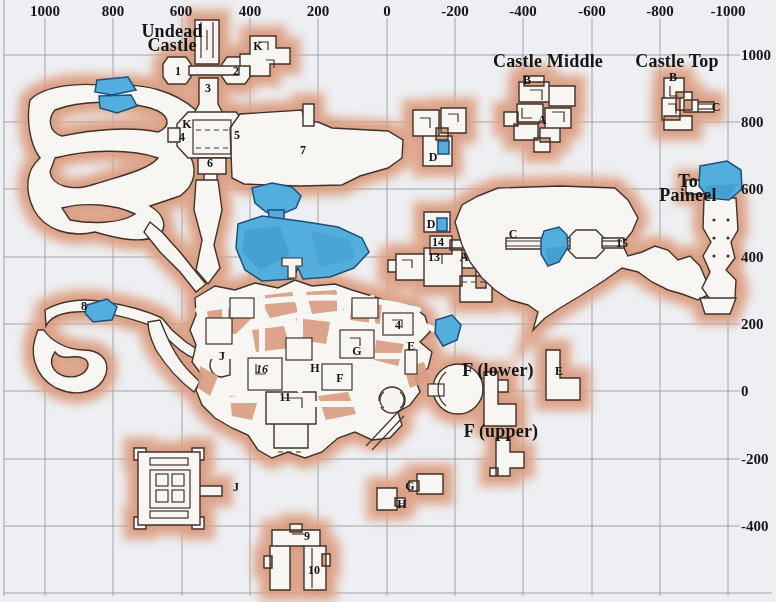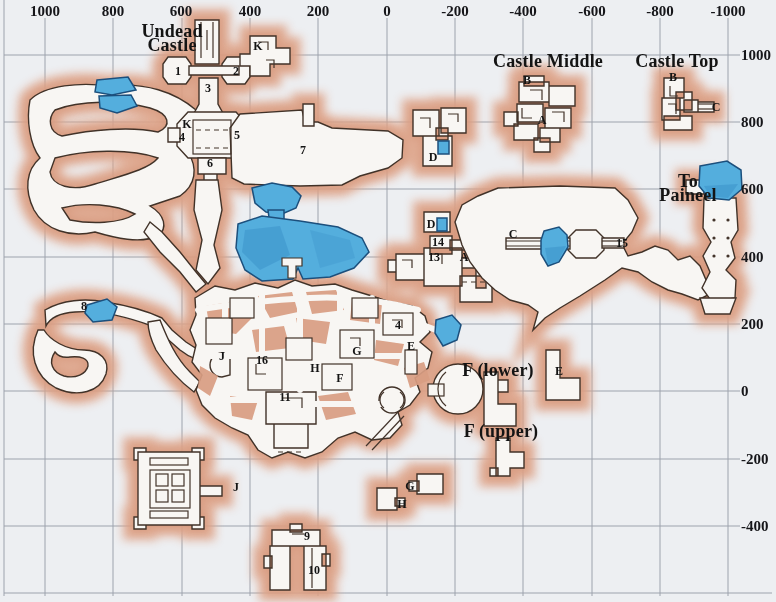--- a/index.html
+++ b/index.html
@@ -317,21 +317,21 @@
       <span class="lbl point" style="left: 403px; top: 257px; margin-left: 31px;">13</span>
       <span class="lbl point" style="left: 513px; top: 234px;">C</span>
       <span class="lbl point" style="left: 586px; top: 243px; margin-left: 36px;">15</span>
       <span class="lbl point" style="left: 84px; top: 306px;">8</span>
       <span class="lbl point" style="left: 398px; top: 325px;">4</span>
       <span class="lbl point" style="left: 411px; top: 346px;">E</span>
       <span class="lbl point" style="left: 357px; top: 351px;">G</span>
       <span class="lbl point" style="left: 222px; top: 356px;">J</span>
       <span class="lbl point" style="left: 315px; top: 368px;">H</span>
       <span class="lbl point" style="left: 340px; top: 378px;">F</span>
-      <span class="lbl point" style="left: 262px; top: 360px;">16</span>
+      <span class="lbl point" style="left: 262px; top: 369px; font-style: italic;">16</span>
       <span class="lbl zone" style="left: 498px; top: 370px;">F (lower)</span>
       <span class="lbl point" style="left: 559px; top: 371px;">E</span>
       <span class="lbl point" style="left: 285px; top: 397px;">11</span>
       <span class="lbl zone" style="left: 501px; top: 431px;">F (upper)</span>
       <span class="lbl point" style="left: 236px; top: 487px;">J</span>
       <span class="lbl point" style="left: 410px; top: 486px;">G</span>
       <span class="lbl point" style="left: 402px; top: 504px;">H</span>
       <span class="lbl point" style="left: 307px; top: 536px;">9</span>
       <span class="lbl point" style="left: 314px; top: 570px;">10</span>
     </div>

